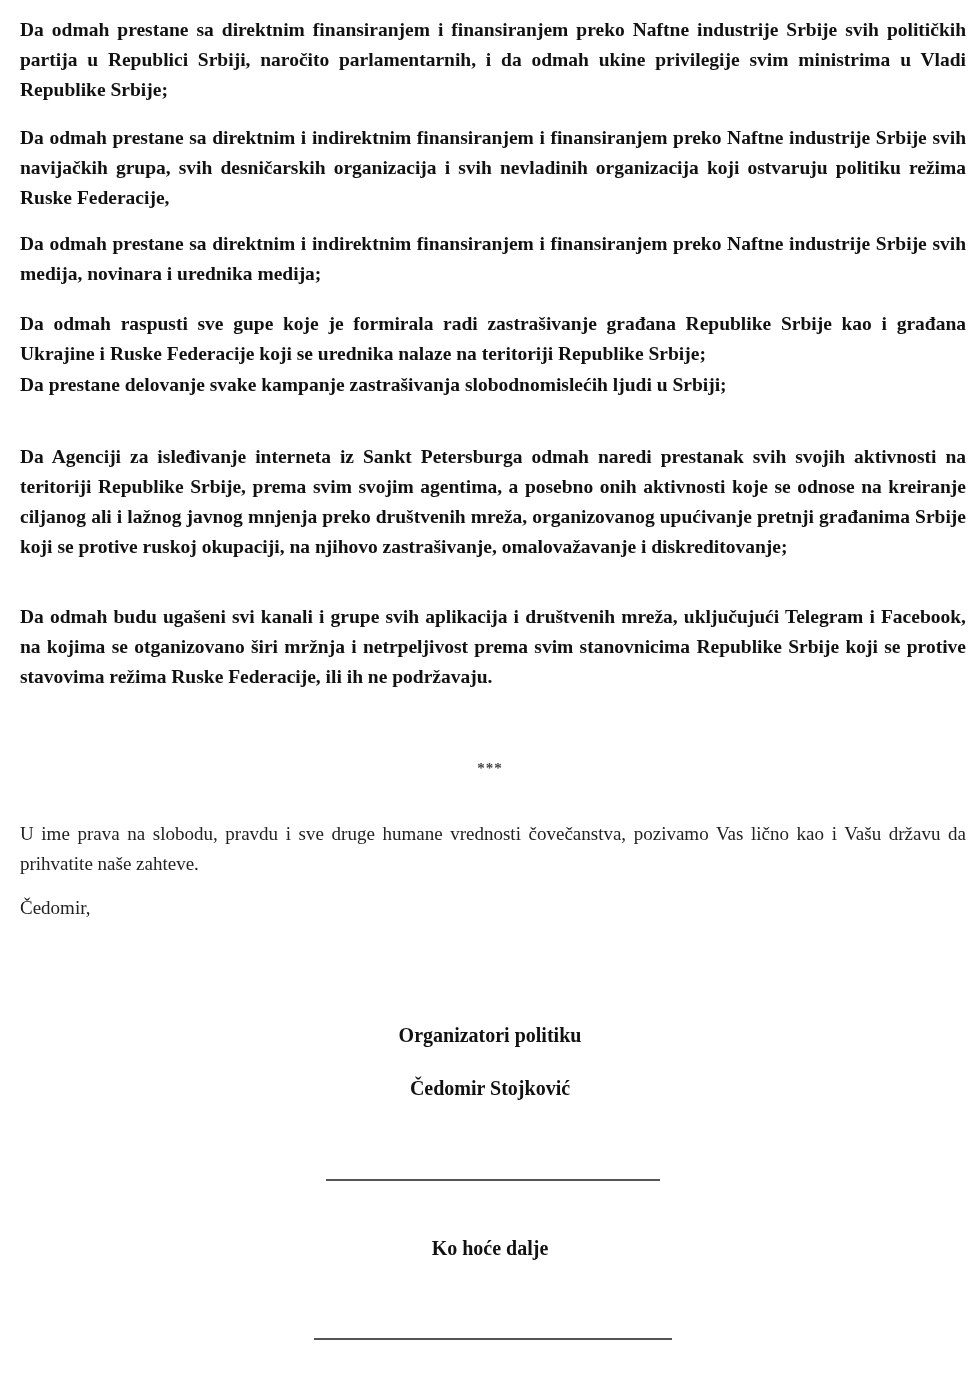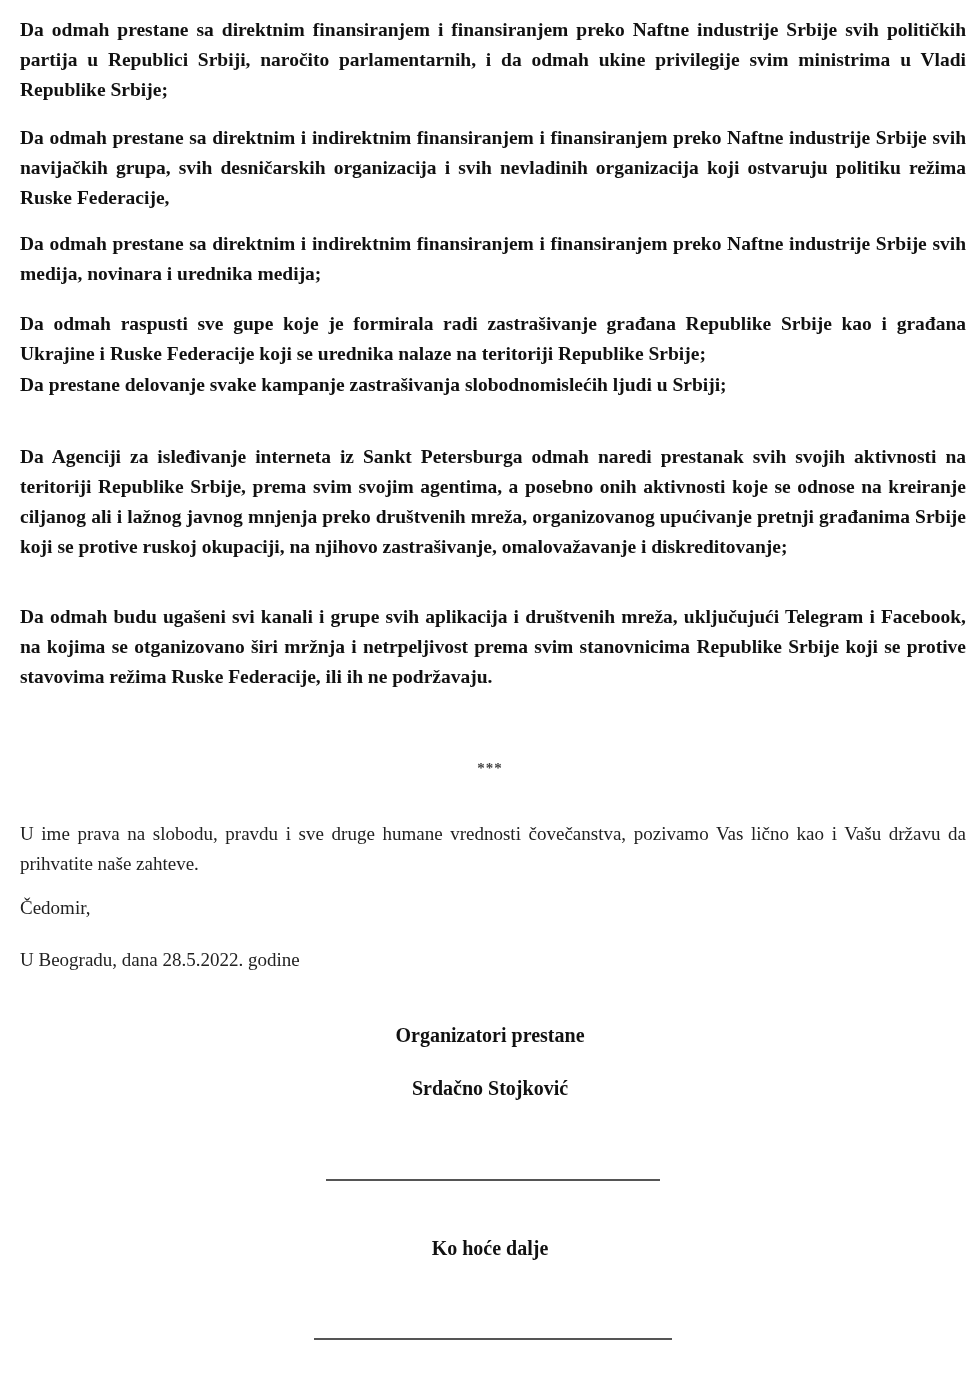--- a/index.html
+++ b/index.html
@@ -84,25 +84,24 @@
   <p class="para bold" style="top:442px;">Da Agenciji za isleđivanje interneta iz Sankt Petersburga odmah naredi prestanak svih svojih aktivnosti na teritoriji Republike Srbije, prema svim svojim agentima,  a posebno onih aktivnosti koje se odnose na kreiranje ciljanog ali i lažnog javnog mnjenja preko društvenih mreža, organizovanog upućivanje pretnji građanima Srbije koji se protive ruskoj okupaciji, na njihovo zastrašivanje, omalovažavanje i diskreditovanje;</p>
 
   <p class="para bold" style="top:602px;">Da odmah budu ugašeni svi kanali i grupe svih aplikacija i društvenih mreža, uključujući Telegram i Facebook,  na kojima se otganizovano širi mržnja i netrpeljivost prema svim stanovnicima Republike Srbije koji se protive stavovima režima Ruske Federacije, ili ih ne podržavaju.</p>
 
   <div class="stars" style="top:760px;">***</div>
 
   <p class="para regular" style="top:813px;margin-top:6px;">U ime prava na slobodu, pravdu i sve druge humane vrednosti čovečanstva, pozivamo Vas lično kao i Vašu državu da prihvatite naše zahteve.</p>
 
   <p class="para regular" style="top:893px;">Čedomir,</p>
 
-  <p class="para regular" style="top:945px;">U Beogradu, dana 28.5.2022. godine</p>
 
-  <p class="center-line" style="top:1024px;">Organizatori prestane</p>
+  <p class="center-line" style="top:1024px;">Organizatori politiku</p>
 
-  <p class="center-line" style="top:1077px;">Srdačno Stojković</p>
+  <p class="center-line" style="top:1077px;">Čedomir Stojković</p>
 
   <div class="sig-line" style="left:326px; width:334px; top:1179px;"></div>
 
   <p class="center-line" style="top:1237px;">Ko hoće dalje</p>
 
   <div class="sig-line" style="left:314px; width:358px; top:1338px;"></div>
 
 </div>
 
 </body></html>

